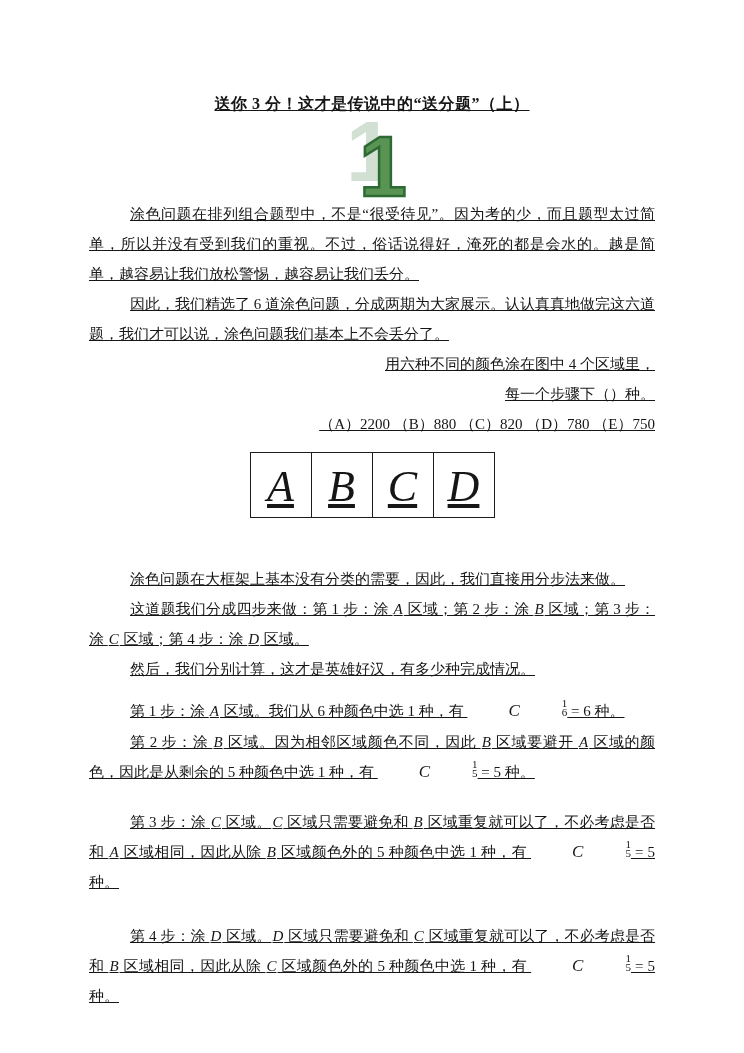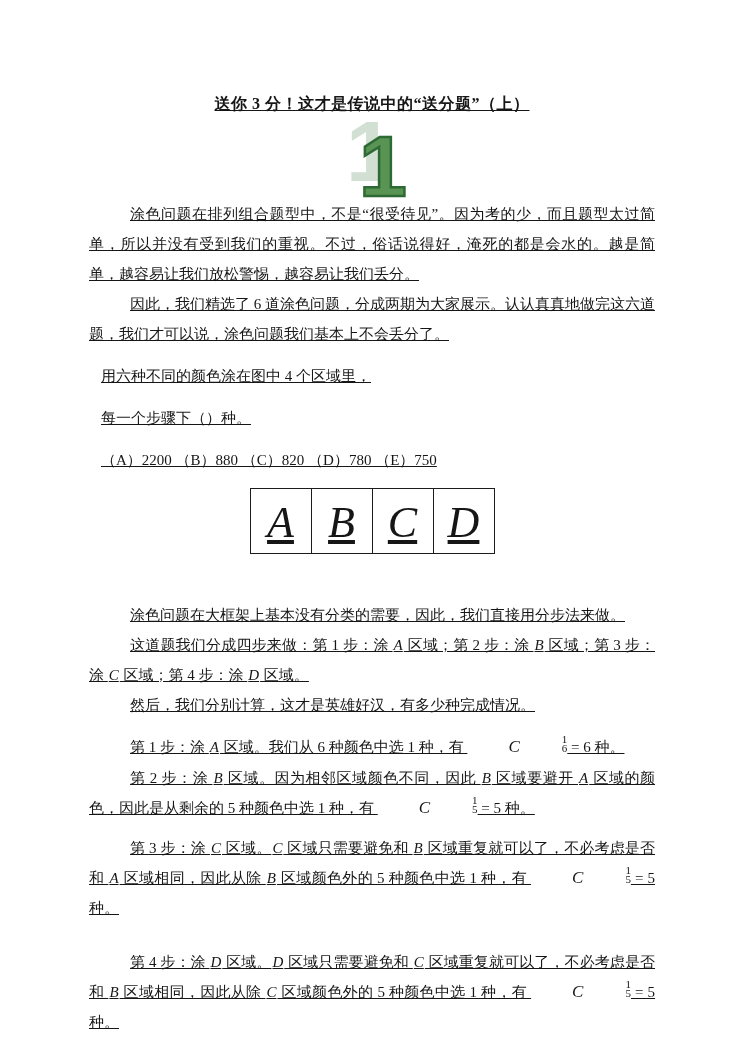--- a/index.html
+++ b/index.html
@@ -47,22 +47,22 @@
   .para {
     font-size:15px;
     line-height:30px;
     text-indent:41px;
     text-align:justify;
     margin:0;
   }
   .center-line {
     font-size:15px;
     line-height:30px;
-    text-align:left;
-    margin:12px;
+    text-align:right;
+    margin:0;
   }
 
   .abcd-figure {
     display:flex;
     justify-content:center;
     margin-top:13px;
     margin-bottom:0;
   }
   .abcd-cell {
     width:60px; height:64px;
@@ -76,21 +76,21 @@
     font-family:"Liberation Serif", serif;
     font-style:italic;
     font-size:44px;
     line-height:44px;
     transform:translateY(2px);
   }
 
   .gap-after-figure { margin-top:46px; }
   .step1 { margin-top:12px; }
   .step2 { margin-top:1px; }
-  .step3 { margin-top:10px; }
+  .step3 { margin-top:20px; }
   .step4 { margin-top:24px; }
 
   .var {
     font-family:"Liberation Serif", serif;
     font-style:italic;
     padding:0 1px;
   }
   .mtx { display:inline-flex; white-space:nowrap; }
   .mtx .base {
     font-family:"Liberation Serif", serif;

